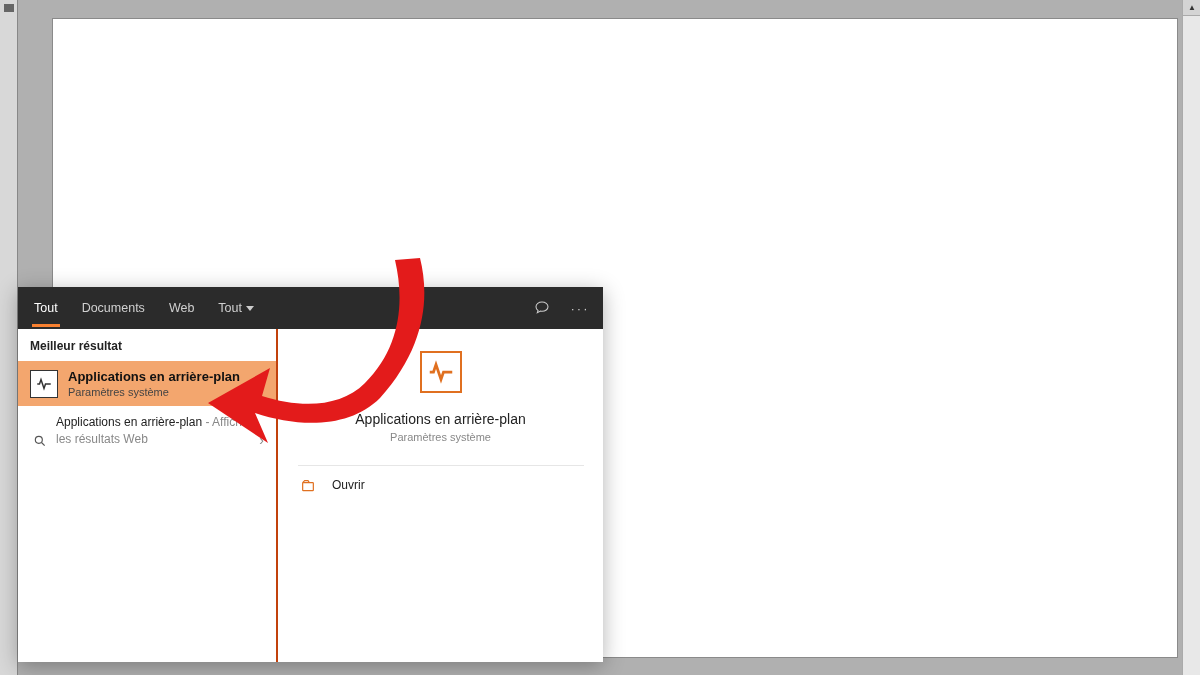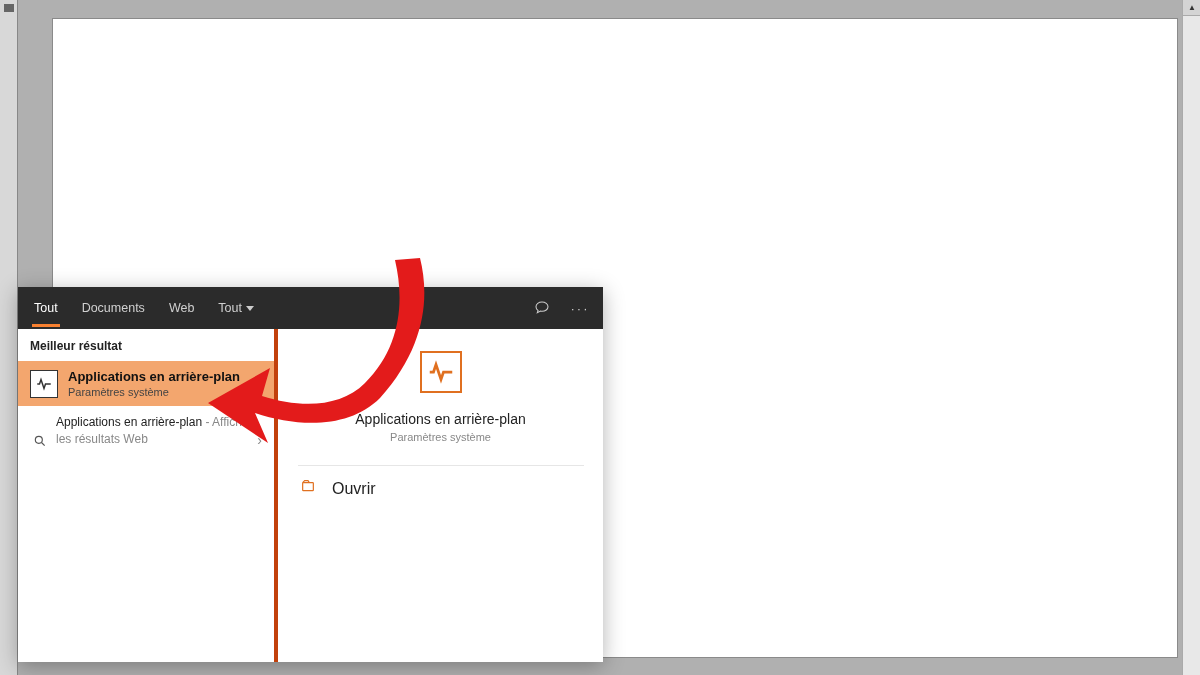--- a/index.html
+++ b/index.html
@@ -106,21 +106,21 @@
       margin-left: 4px;
     }
     
     .search-body {
       display: flex;
       height: calc(100% - 42px);
     }
     
     .left-pane {
       width: 260px;
-      border-right: 4px solid #c2410c;
+      border-right: 2px solid #c2410c;
       overflow: hidden;
     }
     
     .section-header {
       padding: 10px 12px 8px;
       font-size: 12px;
       font-weight: 600;
       color: #222;
     }
     
@@ -203,22 +203,22 @@
     }
     .divider {
       width: 88%;
       border-top: 1px solid #e6e6e6;
       margin-top: 22px;
     }
     .open-row {
       width: 100%;
       padding: 12px 22px;
       display: flex;
-      align-items: flex-end;
-      font-size: 16px;
+      align-items: flex-start;
+      font-size: 12px;
       color: #222;
     }
     .open-row .open-icon {
       width: 18px;
       color: #e07020;
       margin-right: 14px;
     }
     
     .red-arrow {
       position: absolute;

